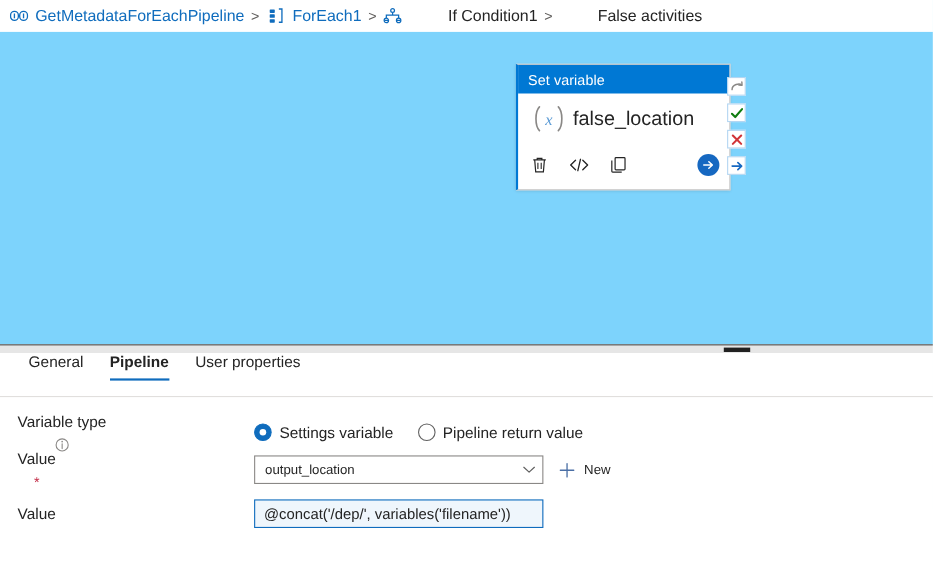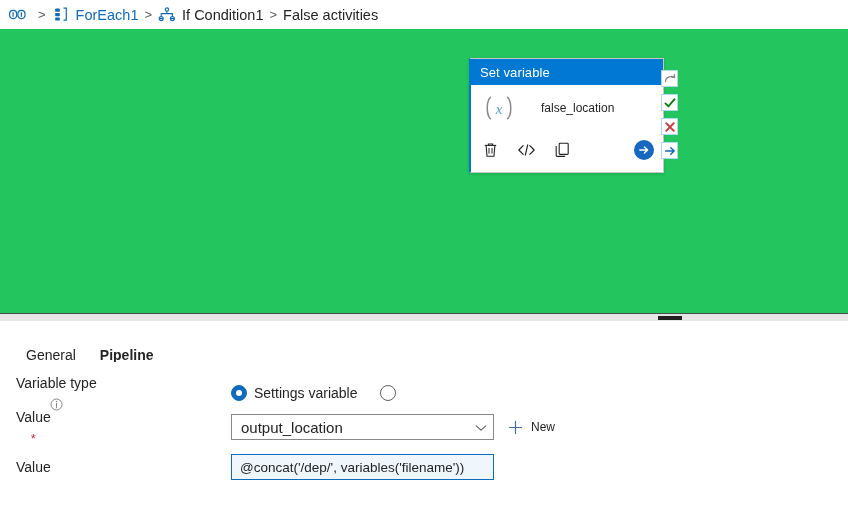--- a/index.html
+++ b/index.html
@@ -17,40 +17,40 @@
     left: 0; top: 0;
     width: 848px; height: 29px;
     display: flex; align-items: center;
     padding-left: 8px;
     font-size: 14.5px;
     color: #242424;
     white-space: nowrap;
   }
   .crumb { display: flex; align-items: center; }
   .crumb-link { color: #0f6cbd; cursor: pointer; }
-  .crumb-current { color: #242424; }
+  .crumb-current { color: #242424; margin-left: 35px; }
   .crumb-sep {
     color: #605e5c;
     margin: 0 6px;
     font-size: 13px;
   }
   .crumb-icon {
     display: inline-flex;
     align-items: center; justify-content: center;
     width: 18px; height: 16px;
     margin-right: 6px;
     flex: none;
   }
 
   
   .canvas {
     position: absolute;
     left: 0; top: 29px;
     width: 848px; height: 284px;
-    background: #22c55e;
+    background: #7dd3fc;
   }
 
   
   .activity-card {
     position: absolute;
     left: 469px; top: 29px;
     width: 195px; height: 115px;
     background: #ffffff;
     border: 1px solid #c7c7c7;
     border-left: 2px solid #0078d4;
@@ -69,23 +69,23 @@
     height: 46px;
     display: flex; align-items: center;
     padding-left: 10px;
   }
   .var-icon {
     width: 36px; height: 30px;
     display: flex; align-items: center; justify-content: center;
     flex: none;
   }
   .card-label {
-    font-size: 12px;
-    color: #242424;
-    margin-left: 24px;
+    font-size: 18px;
+    color: #242424;
+    margin-left: 4px;
   }
   .card-toolbar {
     height: 38px;
     display: flex; align-items: center;
     padding: 0 9px;
     gap: 16px;
   }
   .tool-btn {
     width: 20px; height: 20px;
     display: flex; align-items: center; justify-content: center;
@@ -132,25 +132,24 @@
     left: 658px; top: 2px;
     width: 24px; height: 4px;
     background: #212121;
   }
 
   
   .tabs {
     position: absolute;
     left: 0; top: 321px;
     width: 848px; height: 40px;
-    display: flex; align-items: flex-end;
+    display: flex; align-items: flex-start;
     padding-left: 14px;
     border-bottom: 1px solid #e1dfdd;
     background: #ffffff;
-    margin-top: 12px;
   }
   .tab {
     position: relative;
     padding: 0 12px 9px 12px;
     font-size: 14px;
     color: #242424;
     cursor: pointer;
   }
   .tab.active { font-weight: bold; }
   .tab.active::after {
@@ -228,21 +227,21 @@
     left: 231px;
     width: 263px; height: 26px;
     border: 1px solid #8a8886;
     background: #ffffff;
     display: flex; align-items: center;
     padding: 0 6px 0 9px;
     cursor: pointer;
   }
   .dropdown-value {
     flex: 1 1 auto;
-    font-size: 15px;
+    font-size: 12px;
     color: #242424;
     overflow: hidden;
     white-space: nowrap;
   }
   .new-btn {
     position: absolute;
     left: 508px;
     display: flex; align-items: center;
     gap: 8px;
     font-size: 12px;
@@ -278,20 +277,21 @@
 
   <span class="crumb">
     <span class="crumb-icon">
       <svg width="17" height="13" viewBox="0 0 17 13">
         <rect x="0.6" y="2.4" width="7.1" height="8.2" rx="3.5" fill="none" stroke="#0f6cbd" stroke-width="1.2"></rect>
         <rect x="8.9" y="2.4" width="7.1" height="8.2" rx="3.5" fill="none" stroke="#0f6cbd" stroke-width="1.2"></rect>
         <line x1="4.1" y1="4.3" x2="4.1" y2="8.7" stroke="#0f6cbd" stroke-width="1.2"></line>
         <line x1="12.4" y1="4.3" x2="12.4" y2="8.7" stroke="#0f6cbd" stroke-width="1.2"></line>
       </svg>
     </span>
+    <span class="crumb-link">GetMetadataForEachPipeline</span>
   </span>
 
   <span class="crumb-sep">&gt;</span>
 
   <span class="crumb">
     <span class="crumb-icon">
       <svg width="14" height="15" viewBox="0 0 14 15">
         <path d="M9.5 1.2 H12.3 V13.2 H9.5" fill="none" stroke="#0f6cbd" stroke-width="1.2"></path>
         <rect x="1.2" y="1.6" width="4.6" height="3.2" rx="0.6" fill="#0f6cbd"></rect>
         <rect x="1.2" y="6.0" width="4.6" height="3.2" rx="0.6" fill="#0f6cbd"></rect>
@@ -400,20 +400,23 @@
   <div class="splitter-grip"></div>
 </div>
 
 <div class="tabs">
   <div class="tab">
     <span>General</span>
   </div>
   <div class="tab active">
     <span>Pipeline</span>
   </div>
+  <div class="tab">
+    <span>User properties</span>
+  </div>
 </div>
 
 <div class="props">
 
   <div class="prop-row" style="top:18px; height:26px;">
     <span class="prop-label">
       <span>Variable type</span>
       <span class="info-icon">
         <svg width="13" height="13" viewBox="0 0 13 13">
           <circle cx="6.5" cy="6.5" r="5.5" fill="none" stroke="#8a8886" stroke-width="1"></circle>
@@ -422,20 +425,21 @@
         </svg>
       </span>
     </span>
     <span class="radio-group">
       <span class="radio-opt">
         <span class="radio-dot checked"></span>
         <span>Settings variable</span>
       </span>
       <span class="radio-opt">
         <span class="radio-dot"></span>
+        <span>Pipeline return value</span>
       </span>
     </span>
   </div>
 
   <div class="prop-row" style="top:52px; height:26px;">
     <span class="prop-label">
       <span>Value</span>
       <span class="req-star">*</span>
     </span>
     <span class="dropdown">

